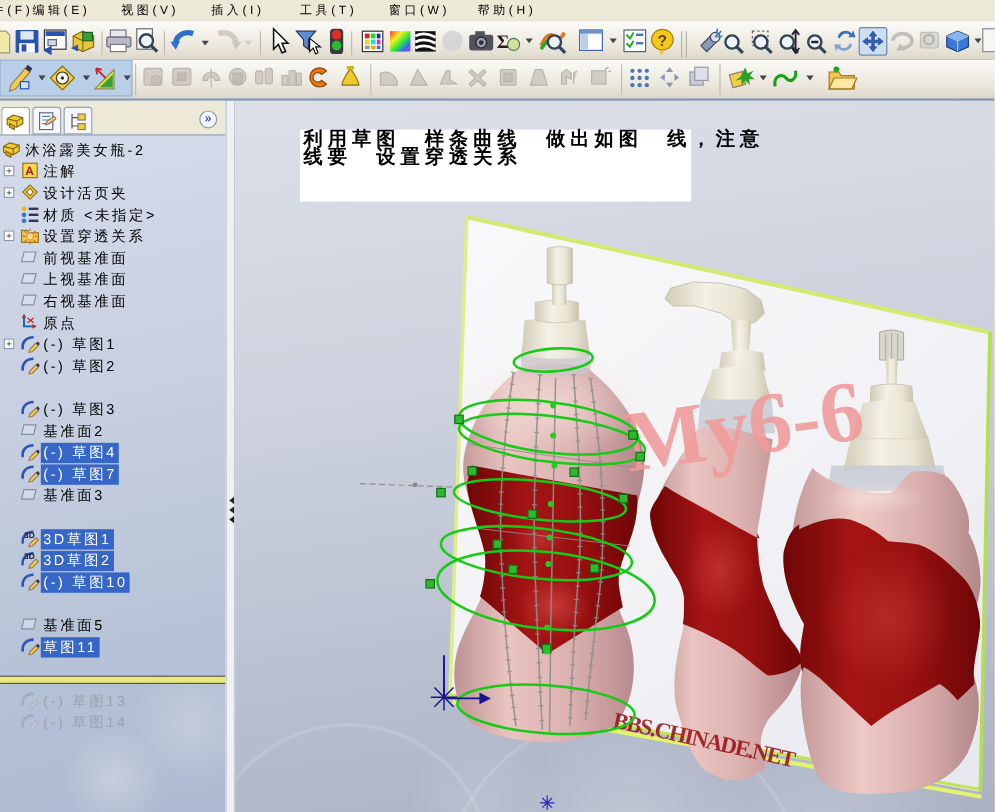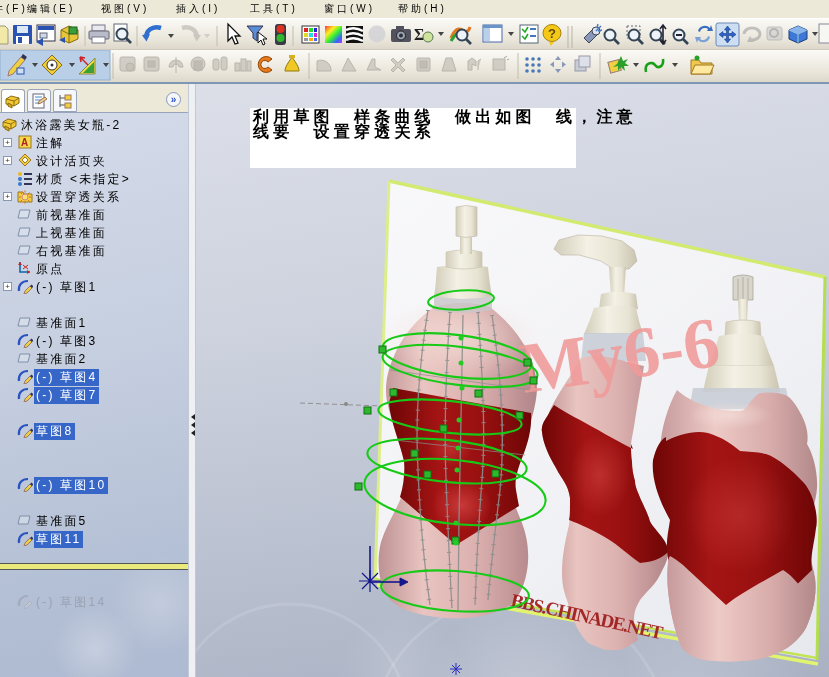--- a/index.html
+++ b/index.html
@@ -470,75 +470,93 @@
         </svg>
         <span class="tx">右视基准面</span>
       </div>
 <div class="row" style="top:193px">
         <span class="eb">+</span>
         <svg class="ic" width="16" height="16">
           <use href="#isk"></use>
         </svg>
         <span class="tx">(-) 草图1</span>
       </div>
-<div class="row" style="top:229px">
+<div class="row" style="top:211px">
+        <svg class="ic" width="16" height="16">
+          <use href="#isk"></use>
+        </svg>
+        <span class="tx">(-) 草图2</span>
+      </div>
+<div class="row" style="top:247px">
+        <svg class="ic" width="16" height="16">
+          <use href="#isk"></use>
+        </svg>
+        <span class="tx">(-) 草图3</span>
+      </div>
+<div class="row" style="top:265px">
         <svg class="ic" width="16" height="16">
           <use href="#iplane"></use>
         </svg>
-        <span class="tx">基准面1</span>
-      </div>
-<div class="row" style="top:247px">
+        <span class="tx">基准面2</span>
+      </div>
+<div class="row sel" style="top:283px">
         <svg class="ic" width="16" height="16">
           <use href="#isk"></use>
         </svg>
-        <span class="tx">(-) 草图3</span>
-      </div>
-<div class="row" style="top:265px">
+        <span class="tx">(-) 草图4</span>
+      </div>
+<div class="row sel" style="top:301px">
+        <svg class="ic" width="16" height="16">
+          <use href="#isk"></use>
+        </svg>
+        <span class="tx">(-) 草图7</span>
+      </div>
+<div class="row" style="top:319px">
         <svg class="ic" width="16" height="16">
           <use href="#iplane"></use>
         </svg>
-        <span class="tx">基准面2</span>
-      </div>
-<div class="row sel" style="top:283px">
+        <span class="tx">基准面3</span>
+      </div>
+<div class="row sel" style="top:355px">
+        <svg class="ic" width="16" height="16">
+          <use href="#isk3"></use>
+        </svg>
+        <span class="tx">3D草图1</span>
+      </div>
+<div class="row sel" style="top:373px">
+        <svg class="ic" width="16" height="16">
+          <use href="#isk3"></use>
+        </svg>
+        <span class="tx">3D草图2</span>
+      </div>
+<div class="row sel" style="top:391px">
         <svg class="ic" width="16" height="16">
           <use href="#isk"></use>
         </svg>
-        <span class="tx">(-) 草图4</span>
-      </div>
-<div class="row sel" style="top:301px">
+        <span class="tx">(-) 草图10</span>
+      </div>
+<div class="row" style="top:427px">
+        <svg class="ic" width="16" height="16">
+          <use href="#iplane"></use>
+        </svg>
+        <span class="tx">基准面5</span>
+      </div>
+<div class="row sel" style="top:445px">
         <svg class="ic" width="16" height="16">
           <use href="#isk"></use>
         </svg>
-        <span class="tx">(-) 草图7</span>
-      </div>
-<div class="row sel" style="top:337px">
-        <svg class="ic" width="16" height="16">
-          <use href="#isk"></use>
-        </svg>
-        <span class="tx">草图8</span>
-      </div>
-<div class="row sel" style="top:391px">
-        <svg class="ic" width="16" height="16">
-          <use href="#isk"></use>
-        </svg>
-        <span class="tx">(-) 草图10</span>
-      </div>
-<div class="row" style="top:427px">
-        <svg class="ic" width="16" height="16">
-          <use href="#iplane"></use>
-        </svg>
-        <span class="tx">基准面5</span>
-      </div>
-<div class="row sel" style="top:445px">
-        <svg class="ic" width="16" height="16">
-          <use href="#isk"></use>
-        </svg>
         <span class="tx">草图11</span>
       </div>
 <div class="rollback"></div>
+<div class="row gray" style="top:490px">
+        <svg class="ic" width="16" height="16">
+          <use href="#iskg"></use>
+        </svg>
+        <span class="tx">(-) 草图13</span>
+      </div>
 <div class="row gray" style="top:508px">
         <svg class="ic" width="16" height="16">
           <use href="#iskg"></use>
         </svg>
         <span class="tx">(-) 草图14</span>
       </div>
 </div>
 <div class="divider"></div>
 <div class="sparrows">
       <i></i>

